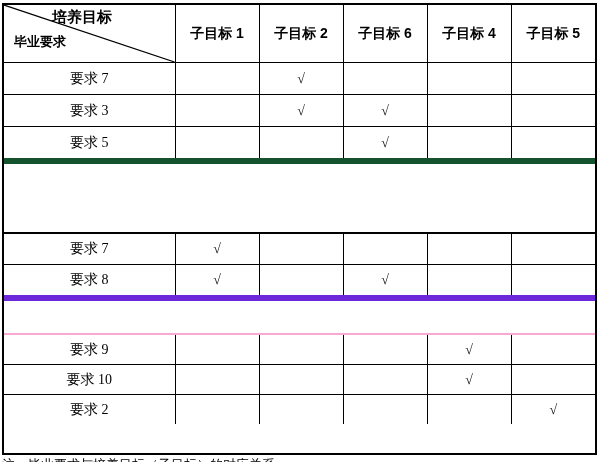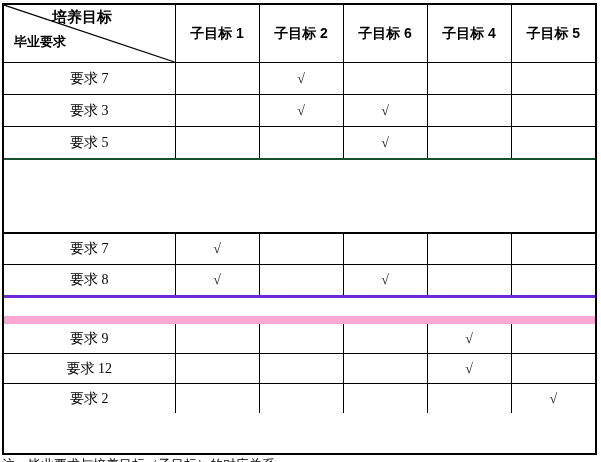--- a/index.html
+++ b/index.html
@@ -37,23 +37,23 @@
     font-size: 14px;
     overflow: hidden;
   }
   
   table.seg td:first-child, table.seg th:first-child { border-left: none; }
   table.seg td:last-child,  table.seg th:last-child  { border-right: none; }
   table.seg tr:first-child th, table.seg tr:first-child td { border-top: none; }
 
   .seg1 { top: 0; }
   .seg2 { top: 227px; border-top: 2px solid #000; }
-  .seg3 { top: 311px; border-top: 8px solid #f9a8d4; font-family: Liberation Serif, serif; }
-  .seg1 tr:last-child td { border-bottom: 2px solid #14532d; }
-  .seg2 tr:last-child td { border-bottom: 3px solid #6d28d9; }
+  .seg3 { top: 328px; border-top: 2px solid #f9a8d4; font-family: Liberation Serif, serif; }
+  .seg1 tr:last-child td { border-bottom: 6px solid #14532d; }
+  .seg2 tr:last-child td { border-bottom: 6px solid #6d28d9; }
   .seg3 tr:last-child td { border-bottom: none; }
 
   th.col-head {
     font-family: "Liberation Sans", "DejaVu Sans", sans-serif;
     font-weight: bold;
     font-size: 14px;
     height: 57px;
     margin-left: 6px;
   }
   .seg1 td { height: 31px; }
@@ -197,21 +197,21 @@
     <tbody>
         <tr>
       <td class="row-label">要求 9</td>
       <td class="check-cell"></td>
       <td class="check-cell"></td>
       <td class="check-cell"></td>
       <td class="check-cell">√</td>
       <td class="check-cell"></td>
     </tr>
     <tr>
-      <td class="row-label">要求 12</td>
+      <td class="row-label">要求 10</td>
       <td class="check-cell"></td>
       <td class="check-cell"></td>
       <td class="check-cell"></td>
       <td class="check-cell">√</td>
       <td class="check-cell"></td>
     </tr>
     <tr>
       <td class="row-label">要求 2</td>
       <td class="check-cell"></td>
       <td class="check-cell"></td>

